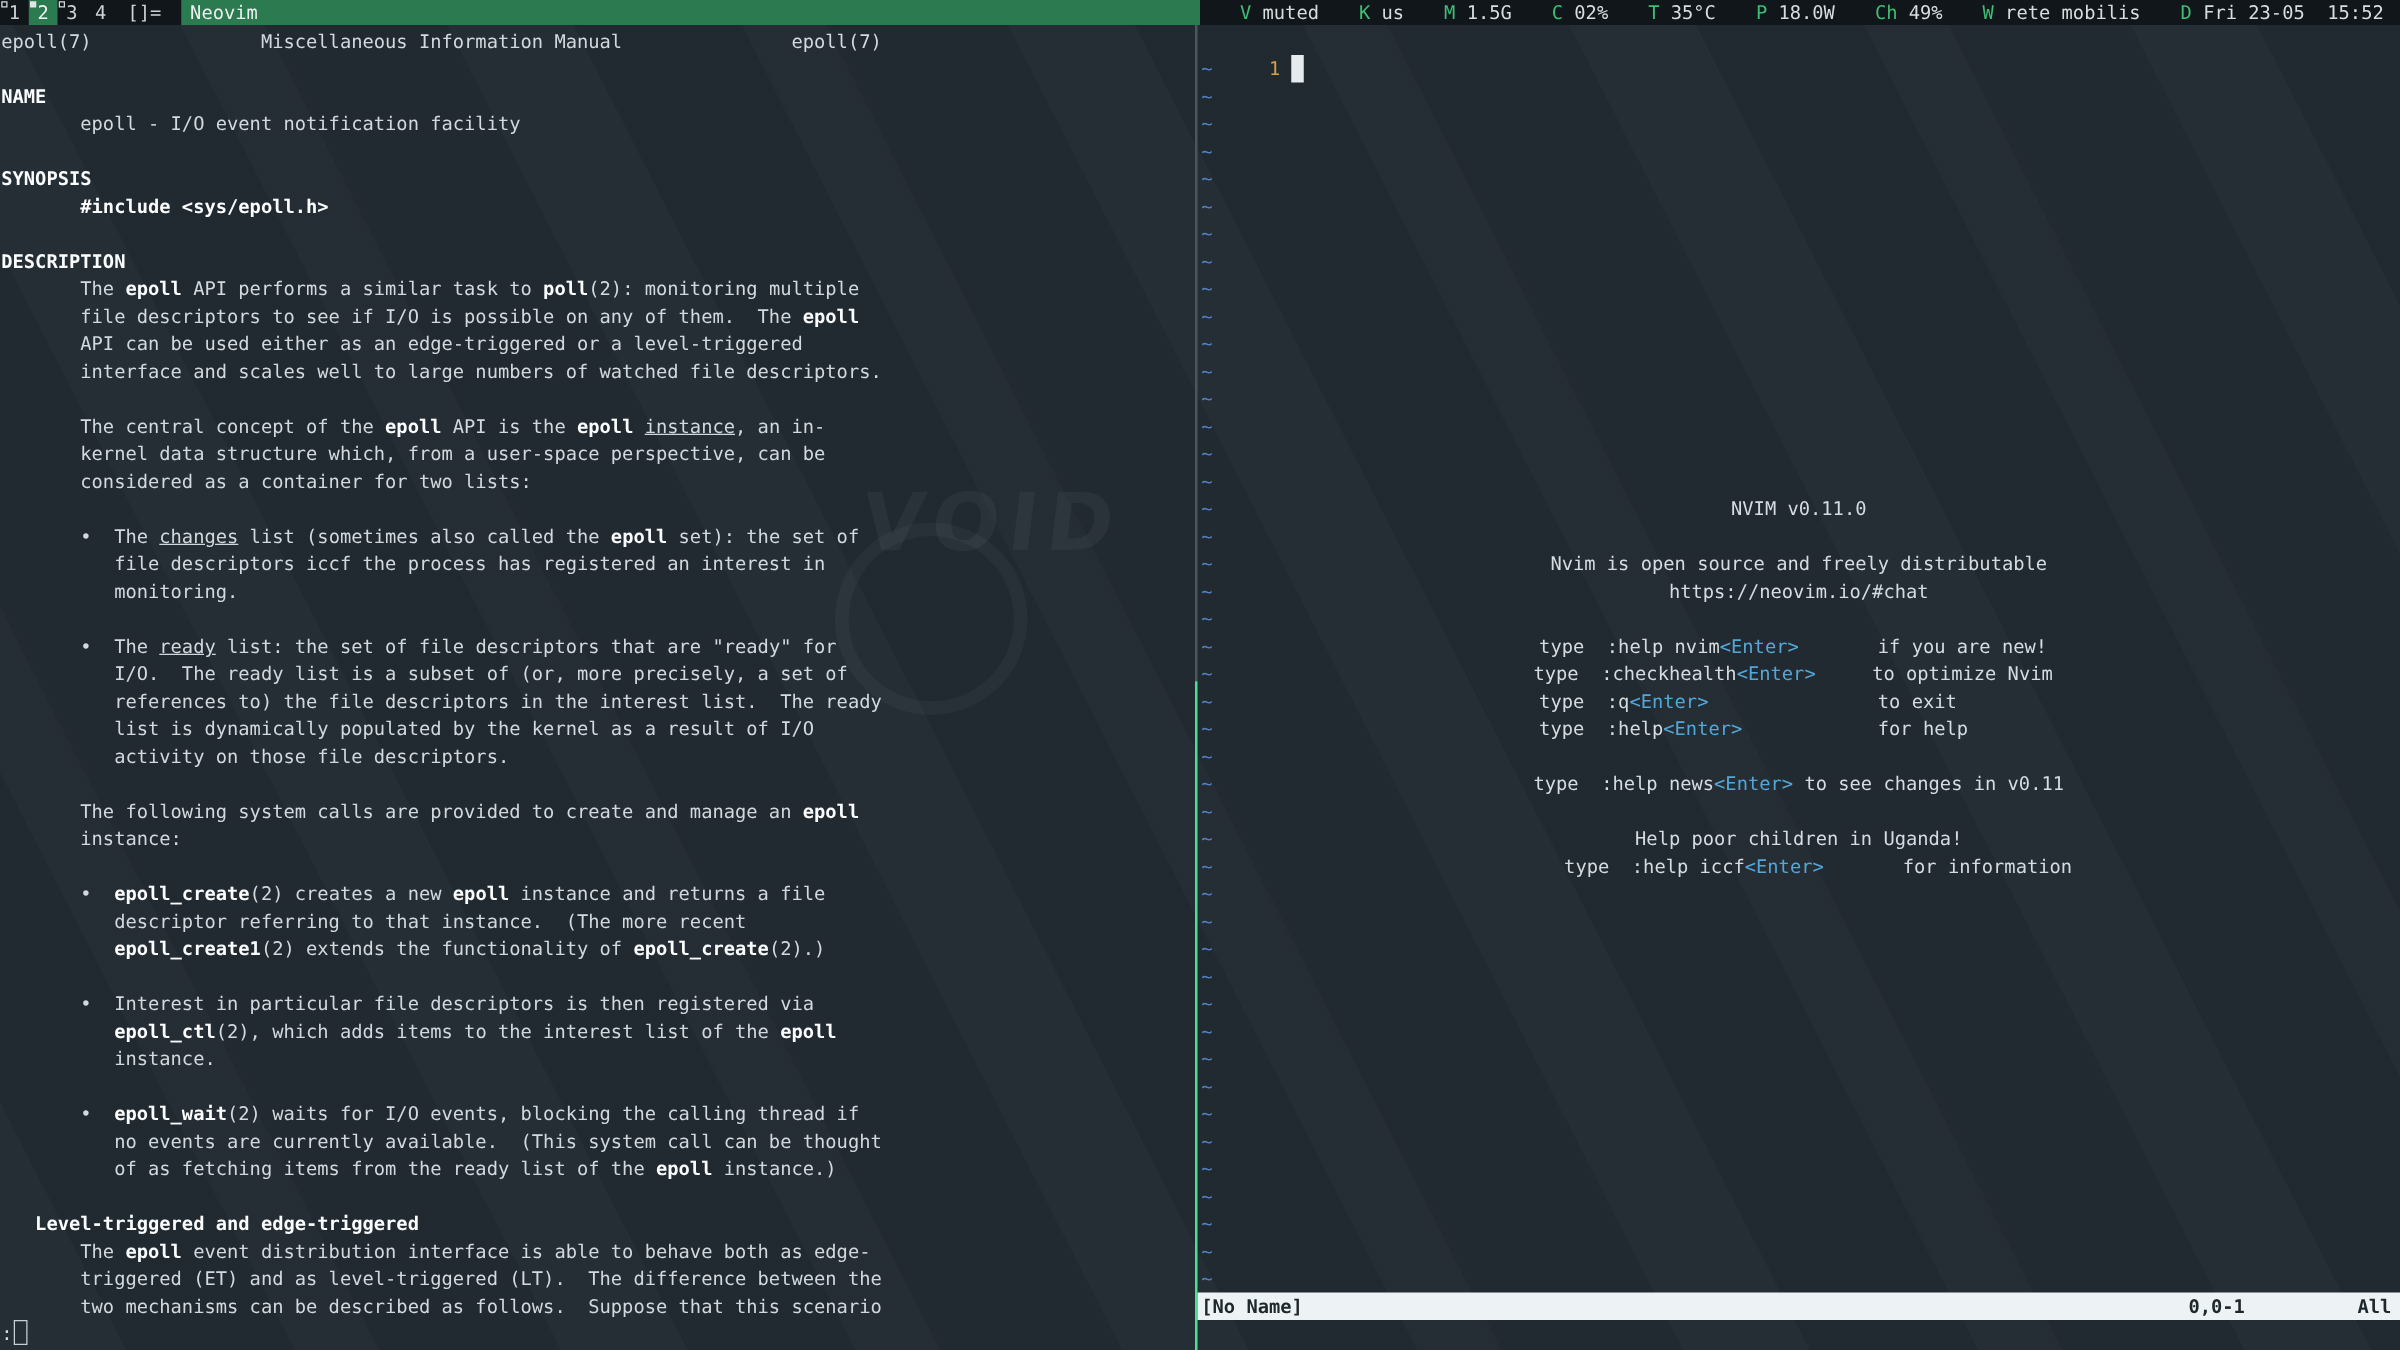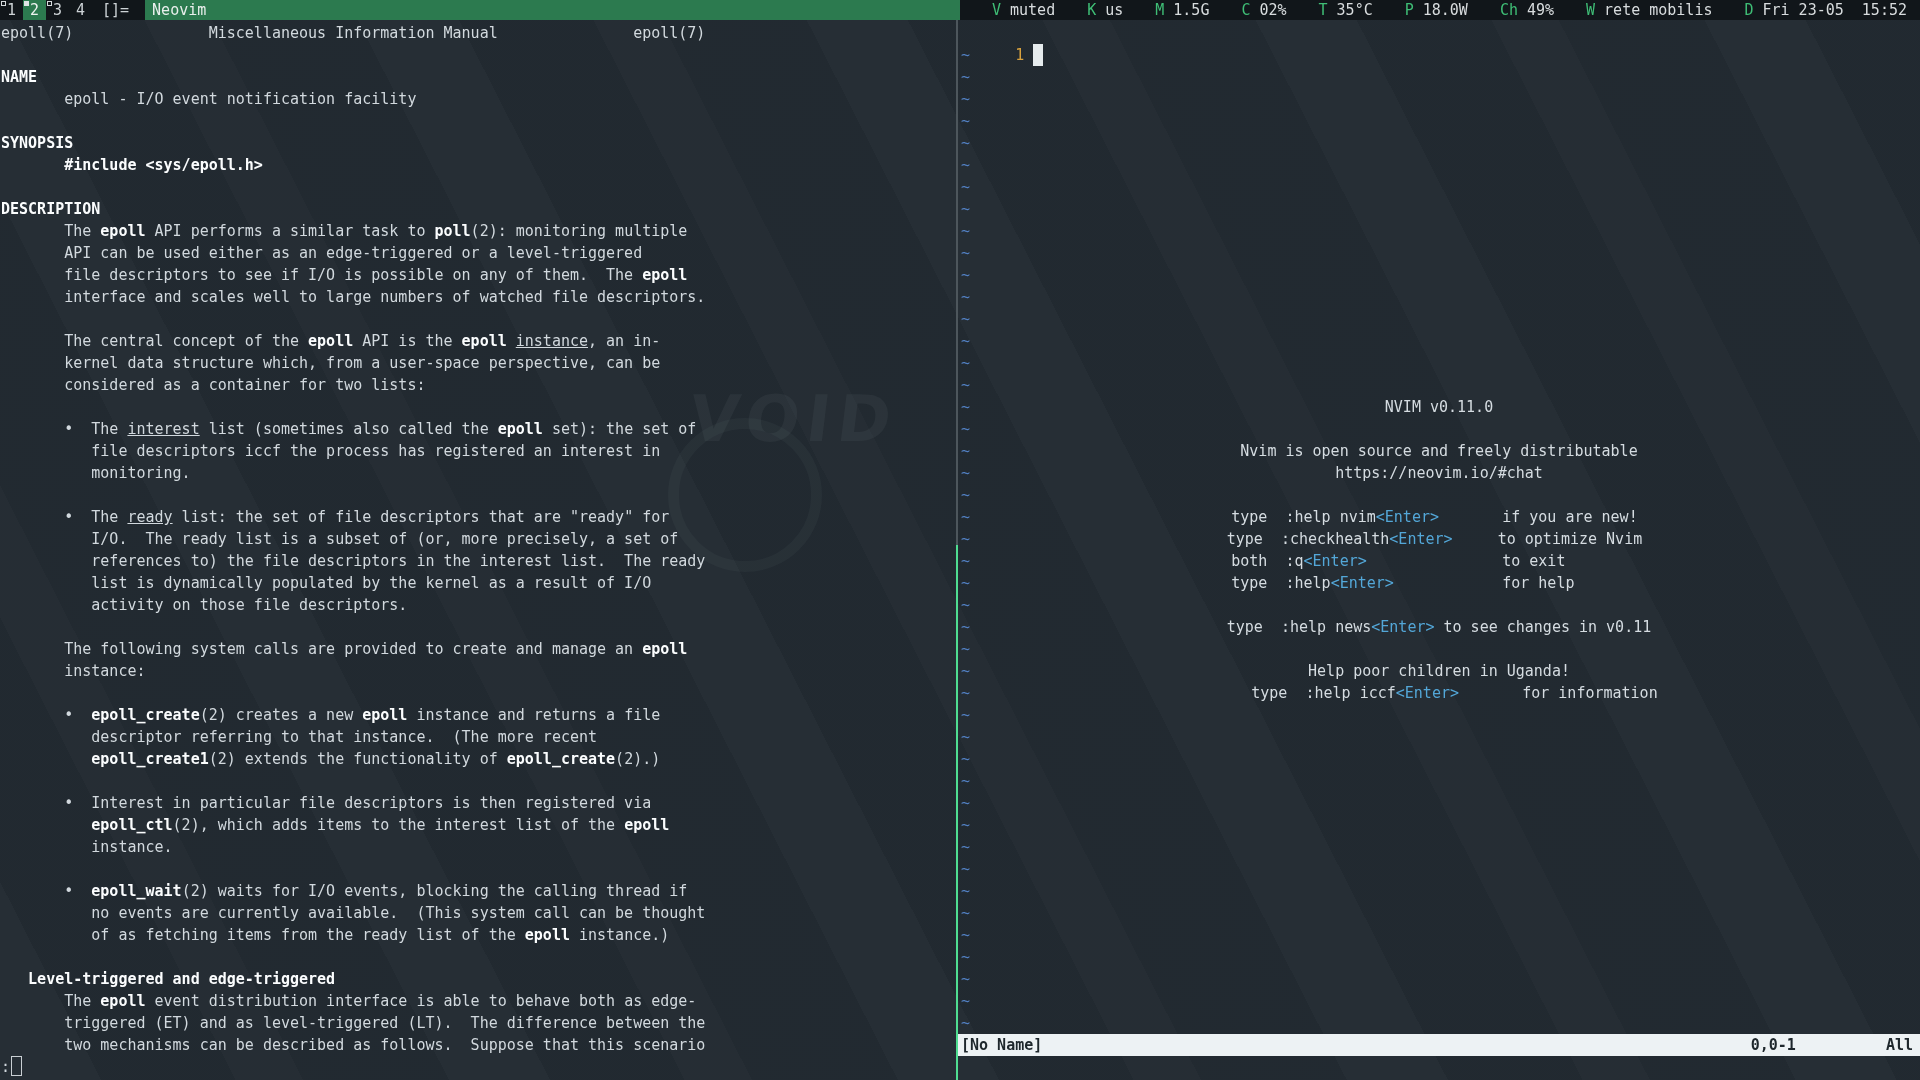--- a/index.html
+++ b/index.html
@@ -91,29 +91,29 @@
       <div class="mline"><span>epoll(7)               Miscellaneous Information Manual               epoll(7)</span></div>
       <div class="mline">&nbsp;</div>
       <div class="mline"><span class="b">NAME</span></div>
       <div class="mline"><span>       epoll - I/O event notification facility</span></div>
       <div class="mline">&nbsp;</div>
       <div class="mline"><span class="b">SYNOPSIS</span></div>
       <div class="mline"><span>       </span><span class="b">#include &lt;sys/epoll.h&gt;</span></div>
       <div class="mline">&nbsp;</div>
       <div class="mline"><span class="b">DESCRIPTION</span></div>
       <div class="mline"><span>       The </span><span class="b">epoll</span><span> API performs a similar task to </span><span class="b">poll</span><span>(2): monitoring multiple</span></div>
+      <div class="mline"><span>       file descriptors to see if I/O is possible on any of them.  The </span><span class="b">epoll</span></div>
       <div class="mline"><span>       API can be used either as an edge-triggered or a level-triggered</span></div>
-      <div class="mline"><span>       file descriptors to see if I/O is possible on any of them.  The </span><span class="b">epoll</span></div>
       <div class="mline"><span>       interface and scales well to large numbers of watched file descriptors.</span></div>
       <div class="mline">&nbsp;</div>
       <div class="mline"><span>       The central concept of the </span><span class="b">epoll</span><span> API is the </span><span class="b">epoll</span><span> </span><span class="u">instance</span><span>, an in-</span></div>
       <div class="mline"><span>       kernel data structure which, from a user-space perspective, can be</span></div>
       <div class="mline"><span>       considered as a container for two lists:</span></div>
       <div class="mline">&nbsp;</div>
-      <div class="mline"><span>       •  The </span><span class="u">interest</span><span> list (sometimes also called the </span><span class="b">epoll</span><span> set): the set of</span></div>
+      <div class="mline"><span>       •  The </span><span class="u">changes</span><span> list (sometimes also called the </span><span class="b">epoll</span><span> set): the set of</span></div>
       <div class="mline"><span>          file descriptors iccf the process has registered an interest in</span></div>
       <div class="mline"><span>          monitoring.</span></div>
       <div class="mline">&nbsp;</div>
       <div class="mline"><span>       •  The </span><span class="u">ready</span><span> list: the set of file descriptors that are "ready" for</span></div>
       <div class="mline"><span>          I/O.  The ready list is a subset of (or, more precisely, a set of</span></div>
       <div class="mline"><span>          references to) the file descriptors in the interest list.  The ready</span></div>
       <div class="mline"><span>          list is dynamically populated by the kernel as a result of I/O</span></div>
       <div class="mline"><span>          activity on those file descriptors.</span></div>
       <div class="mline">&nbsp;</div>
       <div class="mline"><span>       The following system calls are provided to create and manage an </span><span class="b">epoll</span></div>
@@ -192,21 +192,21 @@
       <div class="trow" style="top: 948px;">~</div>
       <div class="trow" style="top: 970px;">~</div>
       <div class="trow" style="top: 992px;">~</div>
     </div>
   <div id="intro">
       <div class="irow" style="top: 376px;"><span>NVIM v0.11.0</span></div>
       <div class="irow" style="top: 420px;"><span>Nvim is open source and freely distributable</span></div>
       <div class="irow" style="top: 442px;"><span>https://neovim.io/#chat</span></div>
       <div class="irow" style="top: 486px;"><span>type  :help nvim</span><span class="e">&lt;Enter&gt;</span><span>       if you are new! </span></div>
       <div class="irow" style="top: 508px;"><span>type  :checkhealth</span><span class="e">&lt;Enter&gt;</span><span>     to optimize Nvim </span></div>
-      <div class="irow" style="top: 530px;"><span>both  :q</span><span class="e">&lt;Enter&gt;</span><span>               to exit         </span></div>
+      <div class="irow" style="top: 530px;"><span>type  :q</span><span class="e">&lt;Enter&gt;</span><span>               to exit         </span></div>
       <div class="irow" style="top: 552px;"><span>type  :help</span><span class="e">&lt;Enter&gt;</span><span>            for help        </span></div>
       <div class="irow" style="top: 596px;"><span>type  :help news</span><span class="e">&lt;Enter&gt;</span><span> to see changes in v0.11</span></div>
       <div class="irow" style="top: 640px;"><span>Help poor children in Uganda!</span></div>
       <div class="irow" style="top: 662px; padding-left: 40px;"><span>type  :help iccf</span><span class="e">&lt;Enter&gt;</span><span>       for information </span></div>
     </div>
   <div class="statusline">
     <span class="sl-left">[No Name]</span>
     <span class="sl-right"><span>0,0-1</span><span class="sl-scroll">All</span></span>
   </div>
 </div>

